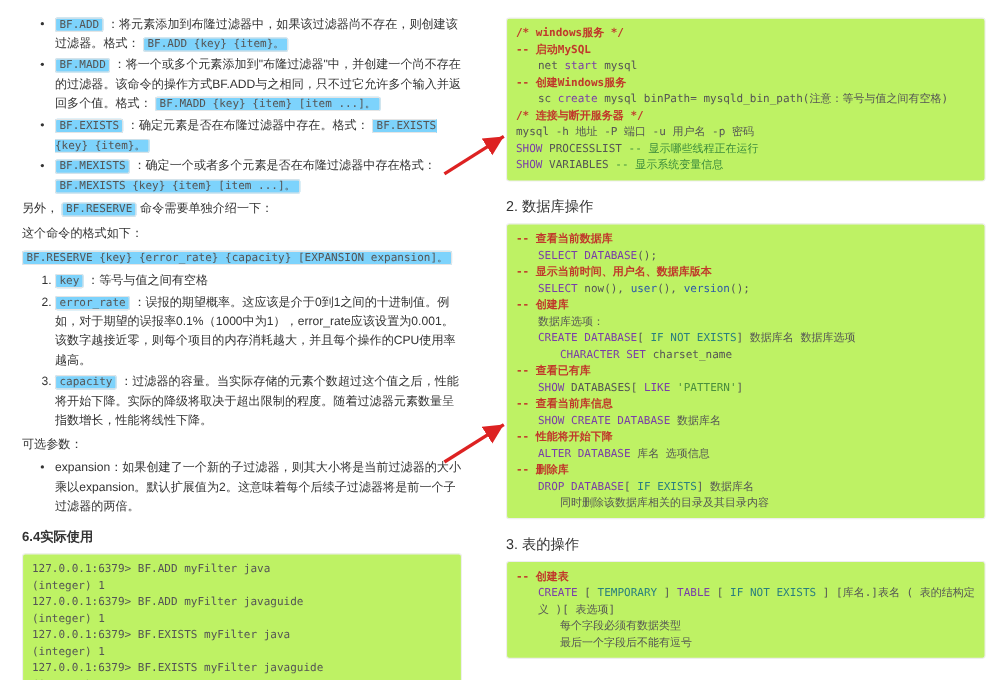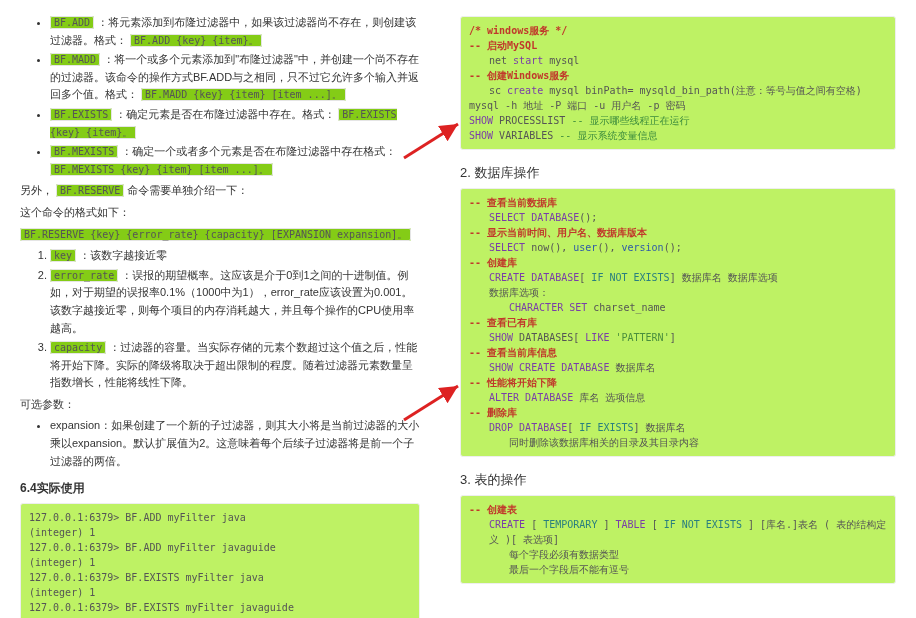--- a/index.html
+++ b/index.html
@@ -19,21 +19,21 @@
     min-width: 0;
   }
   .left-col { flex: 0 0 400px; }
   .right-col { flex: 1; position: relative; }
   ul.bullets { padding-left: 30px; margin: 4px 0; }
   ul.bullets li { margin: 2px 0; line-height: 1.6; }
   ol.num { padding-left: 30px; margin: 4px 0; }
   ol.num li { margin: 2px 0; line-height: 1.6; }
   p { margin: 4px 0; line-height: 1.6; }
   .inline-code {
-    background: #84cc16;
+    background: #7dd3fc;
     border: 1px solid #e5e5e5;
     border-radius: 2px;
     padding: 0 3px;
     font-family: Consolas, monospace;
     font-size: 10px;
     color: #555;
   }
   h3.small-h {
     font-size: 12px;
     font-weight: bold;
@@ -109,21 +109,21 @@
   <p>这个命令的格式如下：</p>
 
   <p>
     <span class="inline-code">BF.RESERVE {key} {error_rate} {capacity} [EXPANSION expansion]。</span>
   </p>
 
 
   <ol class="num">
     <li>
       <span class="inline-code">key</span>
-      <span>：该数字越接近零</span>
+      <span>：等号与值之间有空格</span>
     </li>
     <li>
       <span class="inline-code">error_rate</span>
       <span>：误报的期望概率。这应该是介于0到1之间的十进制值。例如，对于期望的误报率0.1%（1000中为1），error_rate应该设置为0.001。该数字越接近零，则每个项目的内存消耗越大，并且每个操作的CPU使用率越高。</span>
     </li>
     <li>
       <span class="inline-code">capacity</span>
       <span>：过滤器的容量。当实际存储的元素个数超过这个值之后，性能将开始下降。实际的降级将取决于超出限制的程度。随着过滤器元素数量呈指数增长，性能将线性下降。</span>
     </li>
   </ol>
@@ -168,35 +168,36 @@
       </defs>
     <line x1="2" y1="38" x2="56" y2="4" stroke="#d22" stroke-width="3" marker-end="url(#ah2)"></line>
   </svg>
 
   <div class="code-block" style="white-space:normal;">
     <div><span class="c-red">/* windows服务 */</span></div>
     <div><span class="c-red">-- </span><span class="c-red">启动MySQL</span></div>
     <div class="indent1"><span>net </span><span class="c-purple">start</span><span> mysql</span></div>
     <div><span class="c-red">-- </span><span class="c-red">创建Windows服务</span></div>
     <div class="indent1"><span>sc </span><span class="c-purple">create</span><span> mysql binPath= mysqld_bin_path(注意：等号与值之间有空格)</span></div>
+    <div><span class="c-red">/* 连接与断开服务器 */</span></div>
     <div><span>mysql -h 地址 -P 端口 -u 用户名 -p 密码</span></div>
     <div><span class="c-purple">SHOW</span><span> PROCESSLIST </span><span class="c-green">-- 显示哪些线程正在运行</span></div>
     <div><span class="c-purple">SHOW</span><span> VARIABLES </span><span class="c-green">-- 显示系统变量信息</span></div>
   </div>
 
   <h2 class="section-h">2. 数据库操作</h2>
 
   <div class="code-block" style="white-space:normal;">
     <div><span class="c-red">-- </span><span class="c-red">查看当前数据库</span></div>
     <div class="indent1"><span class="c-purple">SELECT DATABASE</span><span>();</span></div>
     <div><span class="c-red">-- </span><span class="c-red">显示当前时间、用户名、数据库版本</span></div>
     <div class="indent1"><span class="c-purple">SELECT</span><span> now(), </span><span class="c-blue">user</span><span>(), </span><span class="c-blue">version</span><span>();</span></div>
     <div><span class="c-red">-- </span><span class="c-red">创建库</span></div>
+    <div class="indent1"><span>数据库选项：</span></div>
     <div class="indent1"><span class="c-purple">CREATE DATABASE</span><span>[ </span><span class="c-teal">IF NOT EXISTS</span><span>] 数据库名 数据库选项</span></div>
-    <div class="indent1"><span>数据库选项：</span></div>
     <div class="indent2"><span class="c-purple">CHARACTER SET</span><span> charset_name</span></div>
     <div><span class="c-red">-- </span><span class="c-red">查看已有库</span></div>
     <div class="indent1"><span class="c-purple">SHOW</span><span> DATABASES[ </span><span class="c-purple">LIKE</span><span> </span><span class="c-string">'PATTERN'</span><span>]</span></div>
     <div><span class="c-red">-- </span><span class="c-red">查看当前库信息</span></div>
     <div class="indent1"><span class="c-purple">SHOW CREATE DATABASE</span><span> 数据库名</span></div>
     <div><span class="c-red">-- </span><span class="c-red">性能将开始下降</span></div>
     <div class="indent1"><span class="c-purple">ALTER DATABASE</span><span> 库名 选项信息</span></div>
     <div><span class="c-red">-- </span><span class="c-red">删除库</span></div>
     <div class="indent1"><span class="c-purple">DROP DATABASE</span><span>[ </span><span class="c-teal">IF EXISTS</span><span>] 数据库名</span></div>
     <div class="indent2"><span>同时删除该数据库相关的目录及其目录内容</span></div>

